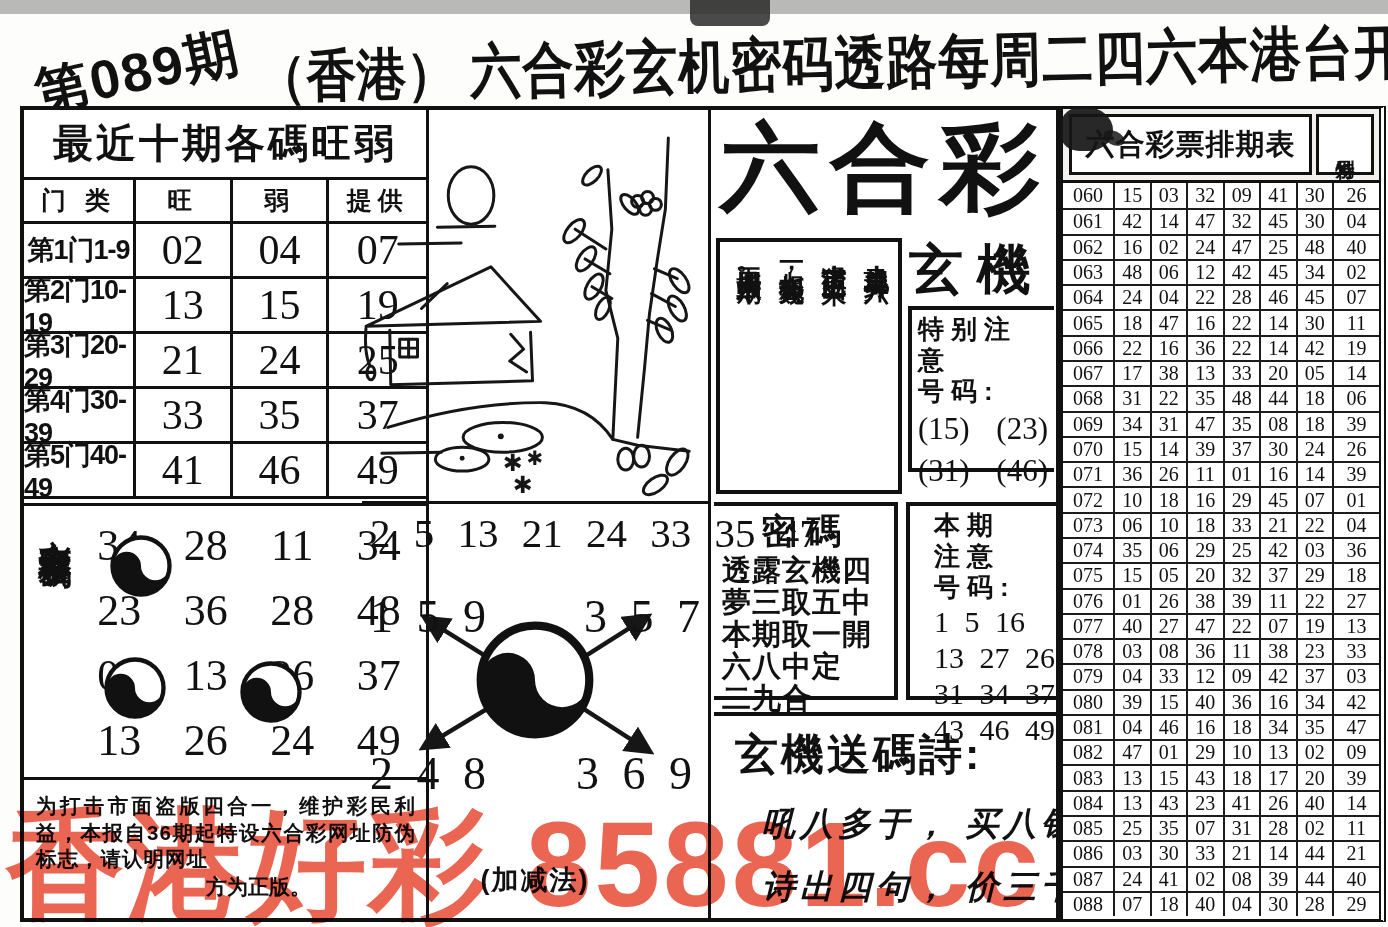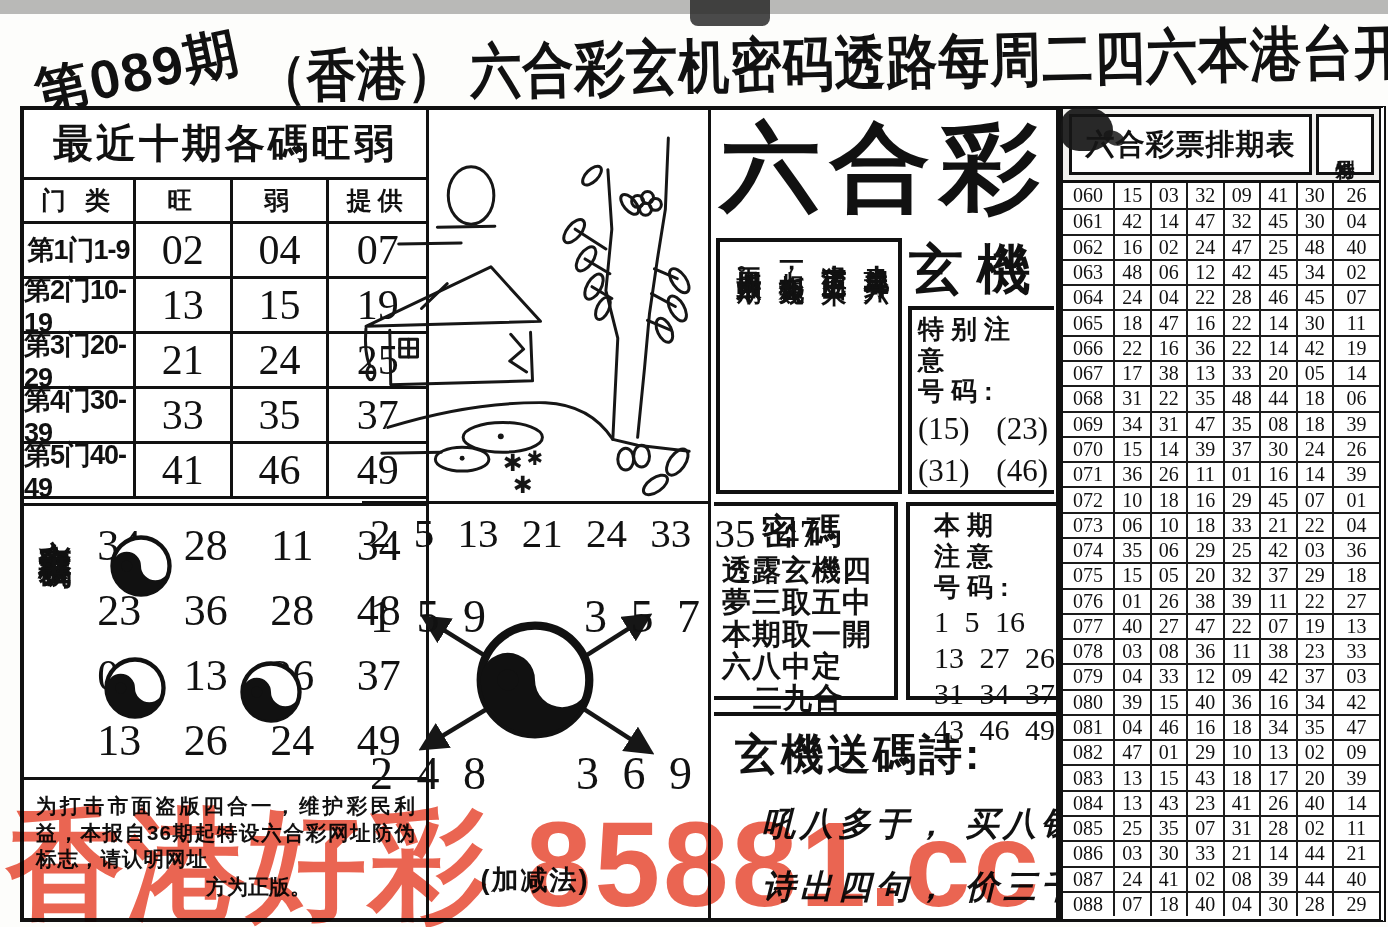--- a/index.html
+++ b/index.html
@@ -83,30 +83,30 @@
 
   
   .logo-large { position:absolute; left:0; top:2px; width:100%; text-align:center;
     font-size:100px; font-weight:900; letter-spacing:10px; line-height:1.1; transform:scaleY(0.95); }
   .logo-small { position:absolute; right:4px; top:124px; width:150px; text-align:center;
     font-size:54px; font-weight:900; letter-spacing:14px; }
   .panel-poem { position:absolute; left:2px; top:128px; width:186px; height:256px;
     border:4px solid #111; padding:6px 8px; }
   .poem-flow { writing-mode:vertical-rl; text-orientation:upright; height:100%;
     font-size:25px; font-weight:900; letter-spacing:2px; line-height:1.7; }
-  .panel-special { position:absolute; left:194px; top:196px; width:146px; height:188px;
+  .panel-special { position:absolute; left:194px; top:196px; width:146px; height:166px;
     border:4px solid #111; border-right:none; padding:4px 6px; }
   .sp-title { font-size:26px; font-weight:900; letter-spacing:7px; line-height:1.2; }
   .sp-row { display:flex; justify-content:space-between; font-size:31px;
     font-family:"Liberation Serif", serif; line-height:1.38; }
   .panel-mima { position:absolute; left:0; top:392px; width:184px; height:198px;
     border:4px solid #111; border-left:none; padding:2px 4px 2px 8px; }
   .mima-title { text-align:center; font-size:35px; font-weight:900; letter-spacing:10px; }
   .mima-line { font-size:29px; font-weight:900; line-height:1.1; letter-spacing:1px; }
-  .mima-line:last-child { text-align:center; padding-right:16px; }
+  .mima-line:last-child { text-align:left; padding-right:16px; }
   .panel-benqi { position:absolute; left:192px; top:392px; width:150px; height:198px;
     border:4px solid #111; border-right:none; padding:4px 24px; }
   .bq-title { font-size:26px; font-weight:900; letter-spacing:7px; line-height:1.2; }
   .bq-row { font-size:30px; font-family:"Liberation Serif", serif; line-height:1.2; word-spacing:8px; white-space:nowrap; }
   .panel-poem2 { position:absolute; left:0; top:602px; width:100%; height:206px;
     border-top:4px solid #111; padding:10px 6px 0 14px; }
   .poem2-title { font-size:43px; font-weight:700; letter-spacing:3px;margin-left:7px; }
   .poem2-line { font-size:33px; font-weight:700; font-style:italic;
     font-family:"Liberation Serif", serif; letter-spacing:5px; padding-left:34px; margin-top:18px; white-space:nowrap; }
 

